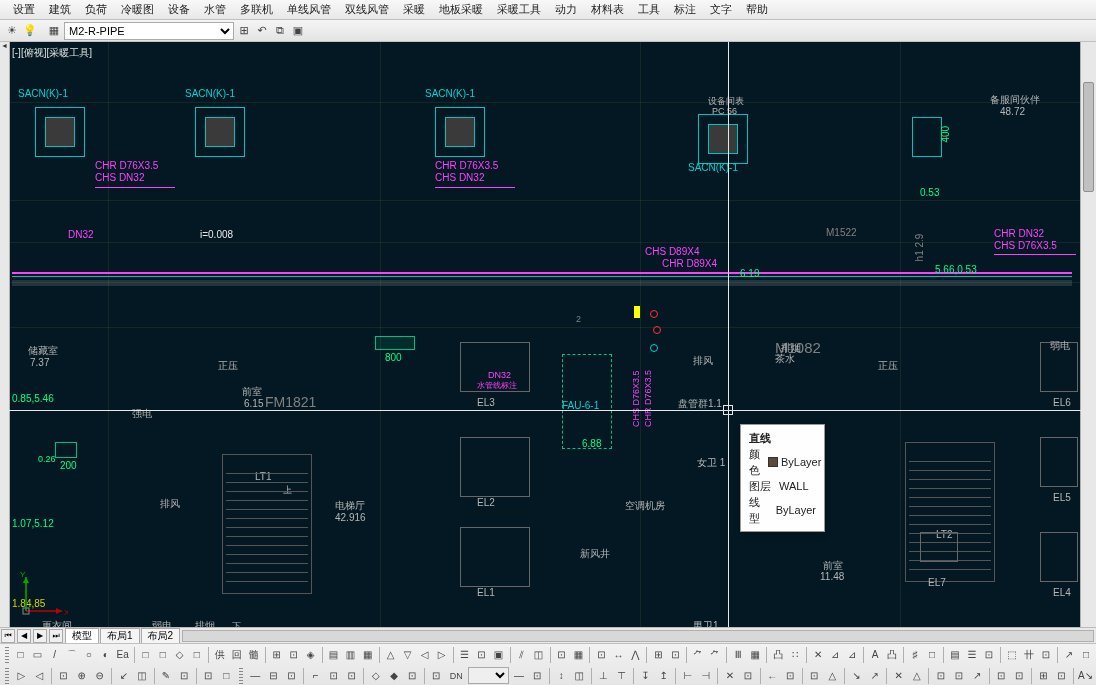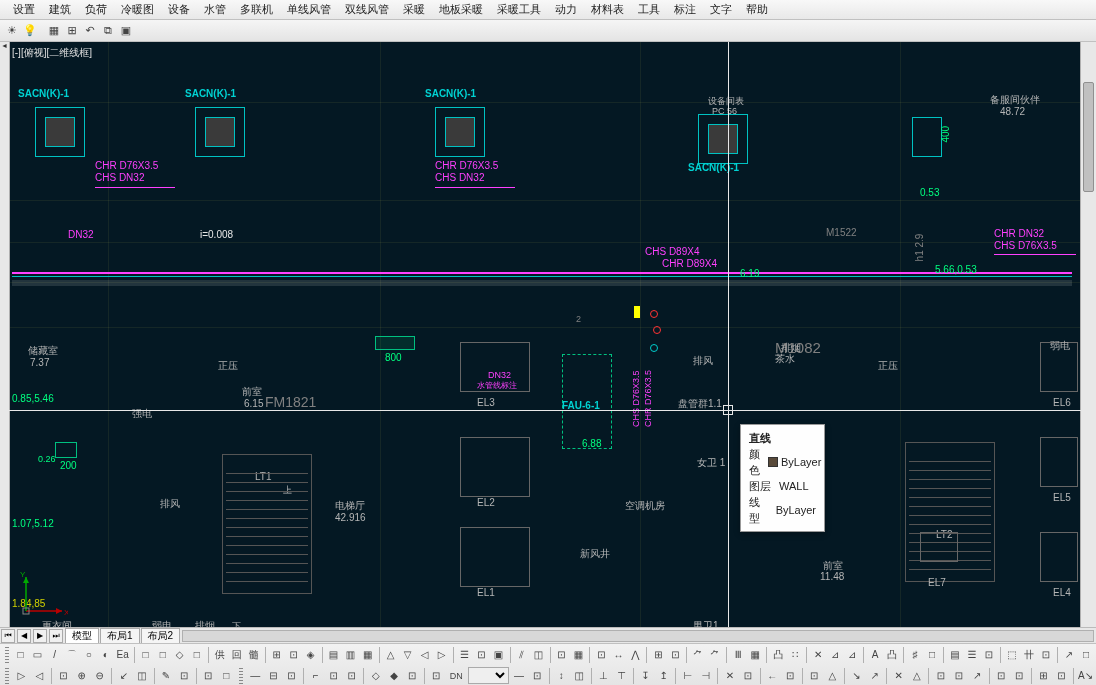--- a/index.html
+++ b/index.html
@@ -19,21 +19,21 @@
   .workspace { position: relative; height: 585px; background: #041823; overflow: hidden; }
   .leftgutter { position: absolute; left: 0; top: 0; bottom: 0; width: 10px; background: #e8e8e8; border-right: 1px solid #b0b0b0; }
   .leftgutter .arrow { text-align: center; font-size: 7px; color: #333; cursor: pointer; }
   .scrollbar-r { position: absolute; right: 0; top: 0; bottom: 0; width: 16px; background: #e8e8e8; border-left: 1px solid #b0b0b0; }
   .scrollbar-r .thumb { position: absolute; left: 2px; right: 2px; top: 40px; height: 110px; background: #c0c0c0; border: 1px solid #909090; border-radius: 2px; }
   .viewtab-label { position: absolute; left: 12px; top: 4px; color: #e0e0e0; font-size: 10px; background: transparent; }
 
   
   .drawing { position: absolute; inset: 0; }
   .txt { position: absolute; color: #bbb; font-size: 10px; white-space: nowrap; pointer-events: none; }
-  .txt.cy { color: #00d2d2; font-weight: bold; }
+  .txt.cy { color: #00d2d2; }
   .txt.gr { color: #00ff80; }
   .txt.mg { color: #ff40ff; }
   .txt.ye { color: #d2d200; }
   .txt.lt { color: #b5b5b5; margin-top: 37px; }
   .txt.gy { color: #808080; }
   .txt.wh { color: #e8e8e8; }
   .box { position: absolute; border: 1px solid #00c2c2; }
   .boxg { position: absolute; border: 1px dashed #00c080; }
   .pipe-m { position: absolute; height: 0; border-top: 1px solid #ff40ff; }
   .pipe-c { position: absolute; height: 0; border-top: 1px solid #00c0c0; }
@@ -89,35 +89,38 @@
   <span>标注</span>
   <span>文字</span>
   <span>帮助</span>
 </div>
 
 <div class="layerbar">
   <div class="ico">☀</div>
   <div class="ico">💡</div>
   <div style="width:4px"></div>
   <div class="ico">▦</div>
+  <select>
+    <option>M2-R-PIPE</option>
+  </select>
   <div class="ico">⊞</div>
   <div class="ico">↶</div>
   <div class="ico">⧉</div>
   <div class="ico">▣</div>
   <div class="spacer"></div>
 </div>
 
 <div class="workspace">
   <div class="leftgutter">
     <div class="arrow">◄</div>
   </div>
   <div class="scrollbar-r">
     <div class="thumb"></div>
   </div>
-  <div class="viewtab-label">[-][俯视][二维线框]</div>
+  <div class="viewtab-label">[-][俯视][采暖工具]</div>
 
   <div class="drawing">
 
     <div class="grid-h" style="top:60px"></div>
     <div class="grid-h" style="top:158px"></div>
     <div class="grid-h" style="top:200px"></div>
     <div class="grid-h" style="top:240px"></div>
     <div class="grid-h" style="top:285px"></div>
     <div class="grid-v" style="left:108px"></div>
     <div class="grid-v" style="left:380px"></div>

